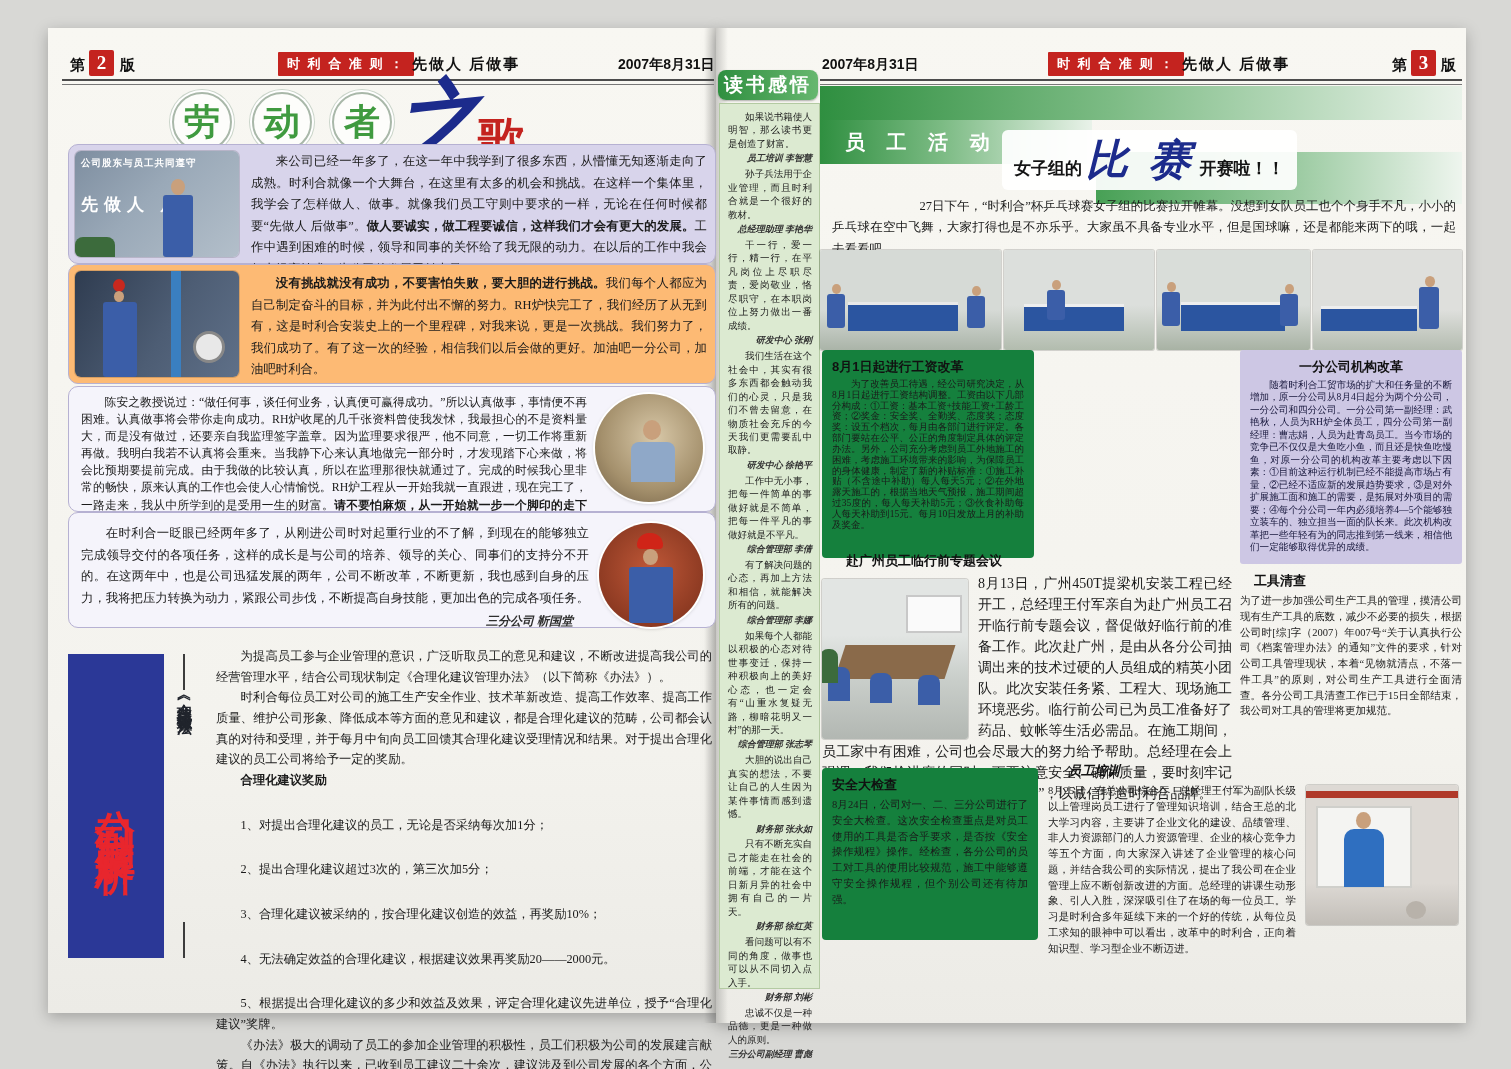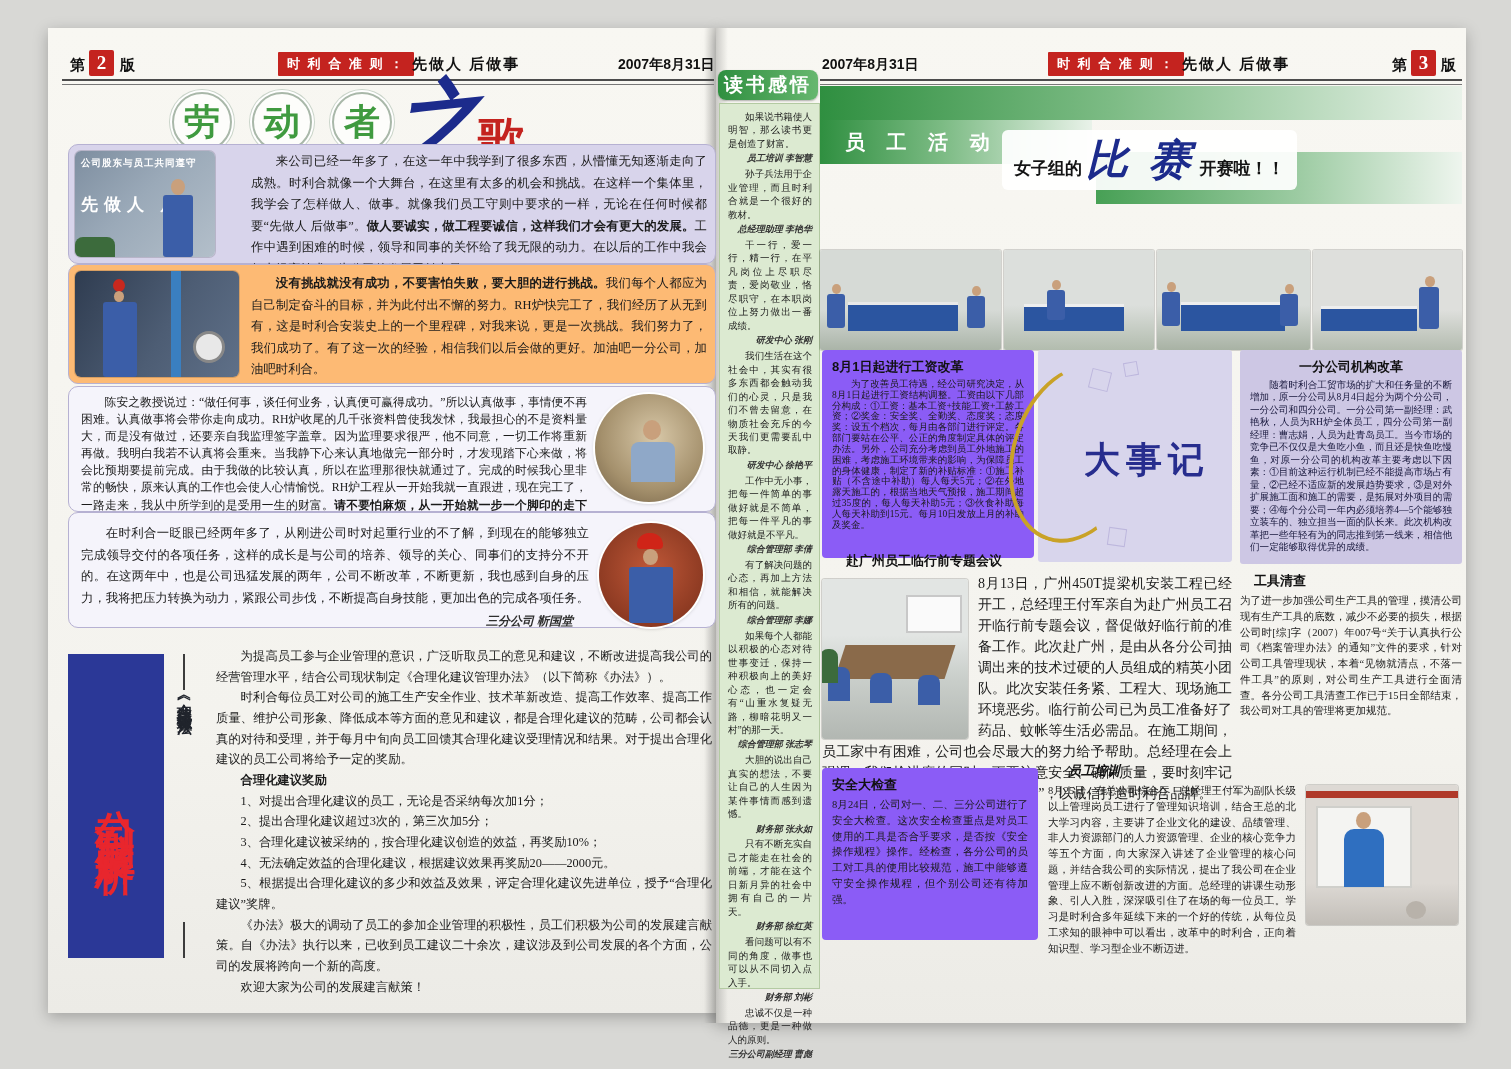--- a/index.html
+++ b/index.html
@@ -26,36 +26,36 @@
   
   .ph{border-radius:6px;overflow:hidden;box-shadow:0 0 0 1px rgba(0,0,0,.15);}
   .phc{border-radius:50%;overflow:hidden;box-shadow:0 0 0 2px #fff,0 1px 4px rgba(0,0,0,.3);}
   
   .bluepanel{background:#2b3897;}
   .vtitle{writing-mode:vertical-rl;text-orientation:upright;color:#e8262d;font-weight:bold;font-size:40px;letter-spacing:9px;font-family:"Liberation Sans",sans-serif;}
   .vsub{writing-mode:vertical-rl;text-orientation:upright;font-weight:bold;font-size:15px;color:#20242c;letter-spacing:2px;}
   .vline{width:2px;background:#3c3c3c;margin:0 auto;}
   .ptext{font-size:12.3px;line-height:1.68;text-align:justify;}
   .ptext p{margin:0;text-indent:2em;}
-  .ptext .li{text-indent:2em;}
+  .ptext .li{text-indent:2em;margin-top:24px;}
   .ptext .sub{text-indent:2em;font-weight:bold;}
   
   .rs-head{background:linear-gradient(90deg,#2f8f40,#67b76f);border-radius:8px;color:#fff;font-family:"Liberation Sans",sans-serif;font-weight:bold;font-size:19px;letter-spacing:3px;text-align:center;line-height:30px;box-shadow:0 1px 2px rgba(0,0,0,.3);}
   .rs-body{background:#dcead1;border:1px solid #b3caa2;padding:7px 7px;font-size:9.5px;line-height:1.42;text-align:justify;}
   .rs-body .rt{margin:0;text-indent:1.8em;}
   .rs-body .rsg{margin:1px 0 3px 0;text-align:right;font-style:italic;font-weight:bold;font-size:9px;color:#333;}
   
   .gband{background:linear-gradient(90deg,#2f8f40 0%,#7cbb84 45%,#e9f2e9 100%);}
   .gband2{background:linear-gradient(90deg,#47a055 0%,#9ccba2 55%,#eef5ee 100%);}
   .banner-txt{color:#fff;font-family:"Liberation Sans",sans-serif;font-weight:bold;font-size:20px;letter-spacing:8px;}
   .headline{background:rgba(255,255,255,.93);border-radius:6px;padding:2px 12px;white-space:nowrap;}
   .hl-pre,.hl-post{font-size:17px;font-weight:bold;color:#131313;}
   .hl-big{font-size:42px;font-weight:bold;font-style:italic;color:#1c2b8c;letter-spacing:5px;padding:0 4px;}
   .intro{font-size:12.5px;line-height:1.7;text-align:justify;text-indent:7em;}
-  .gbox{background:#8b5cf6;border-radius:4px;padding:8px 10px;}
+  .gbox{background:#15803d;border-radius:4px;padding:8px 10px;}
   .lbox{background:#cdc7e4;border-radius:3px;padding:8px 10px;}
   .news-title{font-family:"Liberation Sans",sans-serif;font-weight:bold;font-size:13px;color:#111;margin:0 0 3px 0;}
   .small-body{font-size:9.5px;line-height:1.14;text-align:justify;margin:0;text-indent:2em;}
   .reform-body{font-size:9.6px;line-height:1.3;text-align:justify;margin:0;text-indent:2em;color:#15153a;}
   .med-body{font-size:10.5px;line-height:1.5;text-align:justify;margin:0;}
   .med-body .ind{text-indent:2em;}
   .dashiji{color:#272d8e;font-size:36px;font-weight:bold;letter-spacing:6px;font-family:"Liberation Serif",serif;}
   .swoosh{border:3px solid transparent;border-left:4px solid #c9a227;border-bottom:4px solid #c9a227;border-radius:50%;transform:rotate(18deg);}
   .deco-sq{border:1px solid #bdb7dd;background:transparent;}
   
@@ -80,21 +80,21 @@
   <div class="abs hdr-txt" style="left:618px;top:56px;font-size:14px;">2007年8月31日</div>
   <div class="abs rule" style="left:62px;top:79px;width:652px;"></div>
 
   <div class="abs" style="left:172px;top:92px;width:420px;height:60px;">
     <span class="mcirc">劳</span><span class="mcirc">动</span><span class="mcirc">者</span>
   </div>
   <div class="abs zhi" style="left:392px;top:78px;">之</div>
   <div class="abs ge" style="left:478px;top:108px;">歌</div>
 
   <div class="abs card" style="left:68px;top:144px;width:646px;height:118px;background:#d8d4eb;">
-    <div class="abs ph" style="left:6px;top:6px;width:140px;height:106px;background:linear-gradient(135deg,#7e8ea0,#9aa9b8 45%,#b3bfca);">
+    <div class="abs ph" style="left:6px;top:6px;width:164px;height:106px;background:linear-gradient(135deg,#7e8ea0,#9aa9b8 45%,#b3bfca);">
       <div class="scene" style="left:6px;top:6px;color:#fff;font-size:9.5px;font-weight:bold;letter-spacing:1px;">公司股东与员工共同遵守</div>
       <div class="scene" style="left:6px;top:42px;color:#fff;font-size:17px;font-weight:bold;letter-spacing:6px;">先做人   后</div>
       <div class="scene head" style="left:96px;top:28px;width:14px;height:16px;"></div>
       <div class="scene bodyb" style="left:88px;top:44px;width:30px;height:62px;"></div>
       <div class="scene" style="left:0;top:86px;width:40px;height:20px;background:#3c6b3c;border-radius:8px 8px 0 0;"></div>
     </div>
     <div class="abs atext" style="left:182px;top:6px;width:456px;">
       <p><span>来公司已经一年多了，在这一年中我学到了很多东西，从懵懂无知逐渐走向了成熟。时利合就像一个大舞台，在这里有太多的机会和挑战。在这样一个集体里，我学会了怎样做人、做事。就像我们员工守则中要求的一样，无论在任何时候都要“先做人 后做事”。</span><span class="b">做人要诚实，做工程要诚信，这样我们才会有更大的发展。</span><span>工作中遇到困难的时候，领导和同事的关怀给了我无限的动力。在以后的工作中我会努力提高技术，为公司的发展贡献力量。</span></p>
       <div class="sig">二分公司 杜磊</div>
     </div>
@@ -192,20 +192,21 @@
   <div class="abs rule" style="left:820px;top:79px;width:642px;"></div>
 
   <div class="abs gband" style="left:820px;top:86px;width:642px;height:34px;"></div>
   <div class="abs gband" style="left:820px;top:120px;width:272px;height:44px;display:flex;align-items:center;padding-left:25px;box-sizing:border-box;">
     <span class="banner-txt">员 工 活 动</span>
   </div>
   <div class="abs gband2" style="left:1096px;top:152px;width:366px;height:52px;"></div>
   <div class="abs headline" style="left:1002px;top:130px;">
     <span class="hl-pre">女子组的</span><span class="hl-big">比 赛</span><span class="hl-post">开赛啦！！</span>
   </div>
+  <div class="abs intro" style="left:832px;top:196px;width:624px;">27日下午，“时利合”杯乒乓球赛女子组的比赛拉开帷幕。没想到女队员工也个个身手不凡，小小的乒乓球在空中飞舞，大家打得也是不亦乐乎。大家虽不具备专业水平，但是国球嘛，还是都能来两下的哦，一起去看看吧…</div>
 
   <div class="abs ph" style="left:820px;top:250px;width:181px;height:100px;border-radius:2px;background:linear-gradient(#d6dad6 60%,#aab4a8);">
     <div class="scene" style="left:28px;top:52px;width:110px;height:26px;background:#2b55a0;border-top:3px solid #e8e8e8;"></div>
     <div class="scene head" style="left:12px;top:34px;width:9px;height:10px;"></div>
     <div class="scene bodyb" style="left:7px;top:44px;width:18px;height:34px;"></div>
     <div class="scene head" style="left:152px;top:36px;width:9px;height:10px;"></div>
     <div class="scene bodyb" style="left:147px;top:46px;width:18px;height:32px;"></div>
   </div>
   <div class="abs ph" style="left:1004px;top:250px;width:150px;height:100px;border-radius:2px;background:linear-gradient(#dcdfdc 55%,#b2bcae);">
     <div class="scene" style="left:20px;top:54px;width:100px;height:24px;background:#2b55a0;border-top:3px solid #eee;"></div>
@@ -223,27 +224,20 @@
     <div class="scene" style="left:8px;top:56px;width:96px;height:22px;background:#2b55a0;border-top:3px solid #eee;"></div>
     <div class="scene head" style="left:112px;top:26px;width:10px;height:11px;"></div>
     <div class="scene bodyb" style="left:106px;top:37px;width:20px;height:42px;"></div>
   </div>
 
   <div class="abs gbox" style="left:822px;top:350px;width:192px;height:192px;">
     <div class="news-title">8月1日起进行工资改革</div>
     <p class="small-body">为了改善员工待遇，经公司研究决定，从8月1日起进行工资结构调整。工资由以下几部分构成：①工资：基本工资+技能工资+工龄工资；②奖金：安全奖、全勤奖、态度奖；态度奖：设五个档次，每月由各部门进行评定。各部门要站在公平、公正的角度制定具体的评定办法。另外，公司充分考虑到员工外地施工的困难，考虑施工环境带来的影响，为保障员工的身体健康，制定了新的补贴标准：①施工补贴（不含途中补助）每人每天5元；②在外地露天施工的，根据当地天气预报，施工期间超过35度的，每人每天补助5元；③伙食补助每人每天补助到15元。每月10日发放上月的补助及奖金。</p>
   </div>
 
-  <div class="abs" style="left:1038px;top:350px;width:194px;height:212px;background:#d8d5ec;border-radius:3px;">
-    <div class="abs swoosh" style="left:-26px;top:12px;width:120px;height:176px;"></div>
-    <div class="abs deco-sq" style="left:52px;top:20px;width:18px;height:18px;transform:rotate(14deg);"></div>
-    <div class="abs deco-sq" style="left:86px;top:12px;width:12px;height:12px;transform:rotate(-10deg);"></div>
-    <div class="abs deco-sq" style="left:70px;top:178px;width:16px;height:16px;transform:rotate(8deg);"></div>
-    <div class="abs dashiji" style="left:46px;top:86px;">大事记</div>
-  </div>
 
   <div class="abs lbox" style="left:1240px;top:350px;width:202px;height:198px;">
     <div class="news-title" style="text-align:center;">一分公司机构改革</div>
     <p class="reform-body">随着时利合工贸市场的扩大和任务量的不断增加，原一分公司从8月4日起分为两个分公司，一分公司和四分公司。一分公司第一副经理：武艳秋，人员为RH炉全体员工，四分公司第一副经理：曹志娟，人员为赴青岛员工。当今市场的竞争已不仅仅是大鱼吃小鱼，而且还是快鱼吃慢鱼，对原一分公司的机构改革主要考虑以下因素：①目前这种运行机制已经不能提高市场占有量，②已经不适应新的发展趋势要求，③是对外扩展施工面和施工的需要，是拓展对外项目的需要；④每个分公司一年内必须培养4—5个能够独立装车的、独立担当一面的队长来。此次机构改革把一些年轻有为的同志推到第一线来，相信他们一定能够取得优异的成绩。</p>
   </div>
 
   <div class="abs" style="left:1240px;top:572px;width:222px;">
     <div class="news-title" style="margin-left:14px;">工具清查</div>
     <p class="med-body ind">为了进一步加强公司生产工具的管理，摸清公司现有生产工具的底数，减少不必要的损失，根据公司时[综]字（2007）年007号“关于认真执行公司《档案管理办法》的通知”文件的要求，针对公司工具管理现状，本着“见物就清点，不落一件工具”的原则，对公司生产工具进行全面清查。各分公司工具清查工作已于15日全部结束，我公司对工具的管理将更加规范。</p>
   </div>

